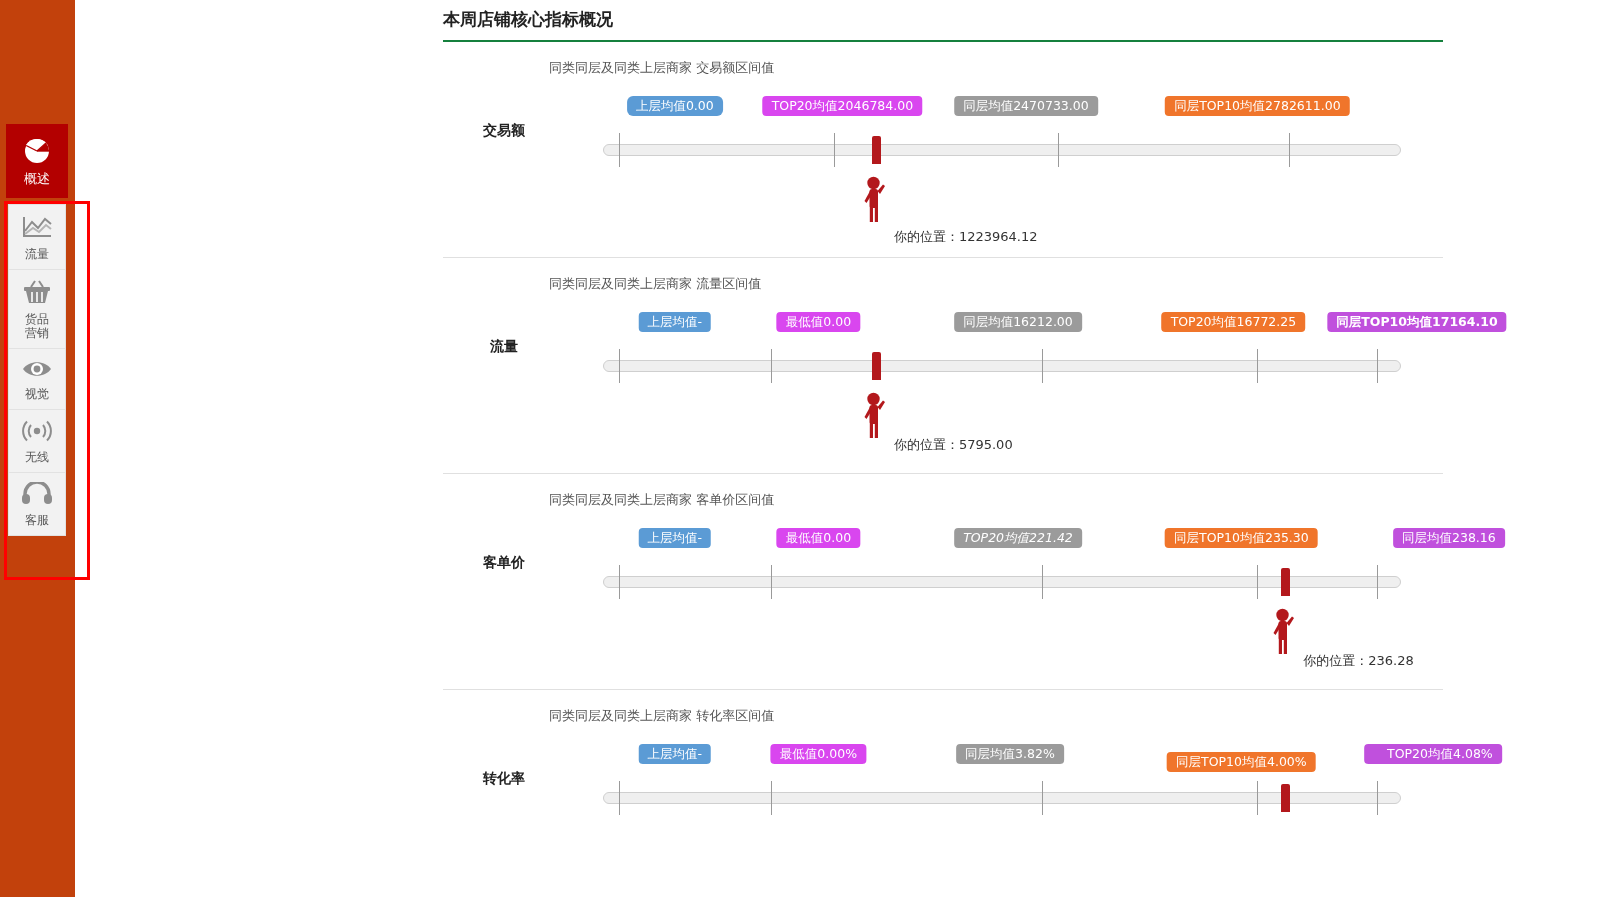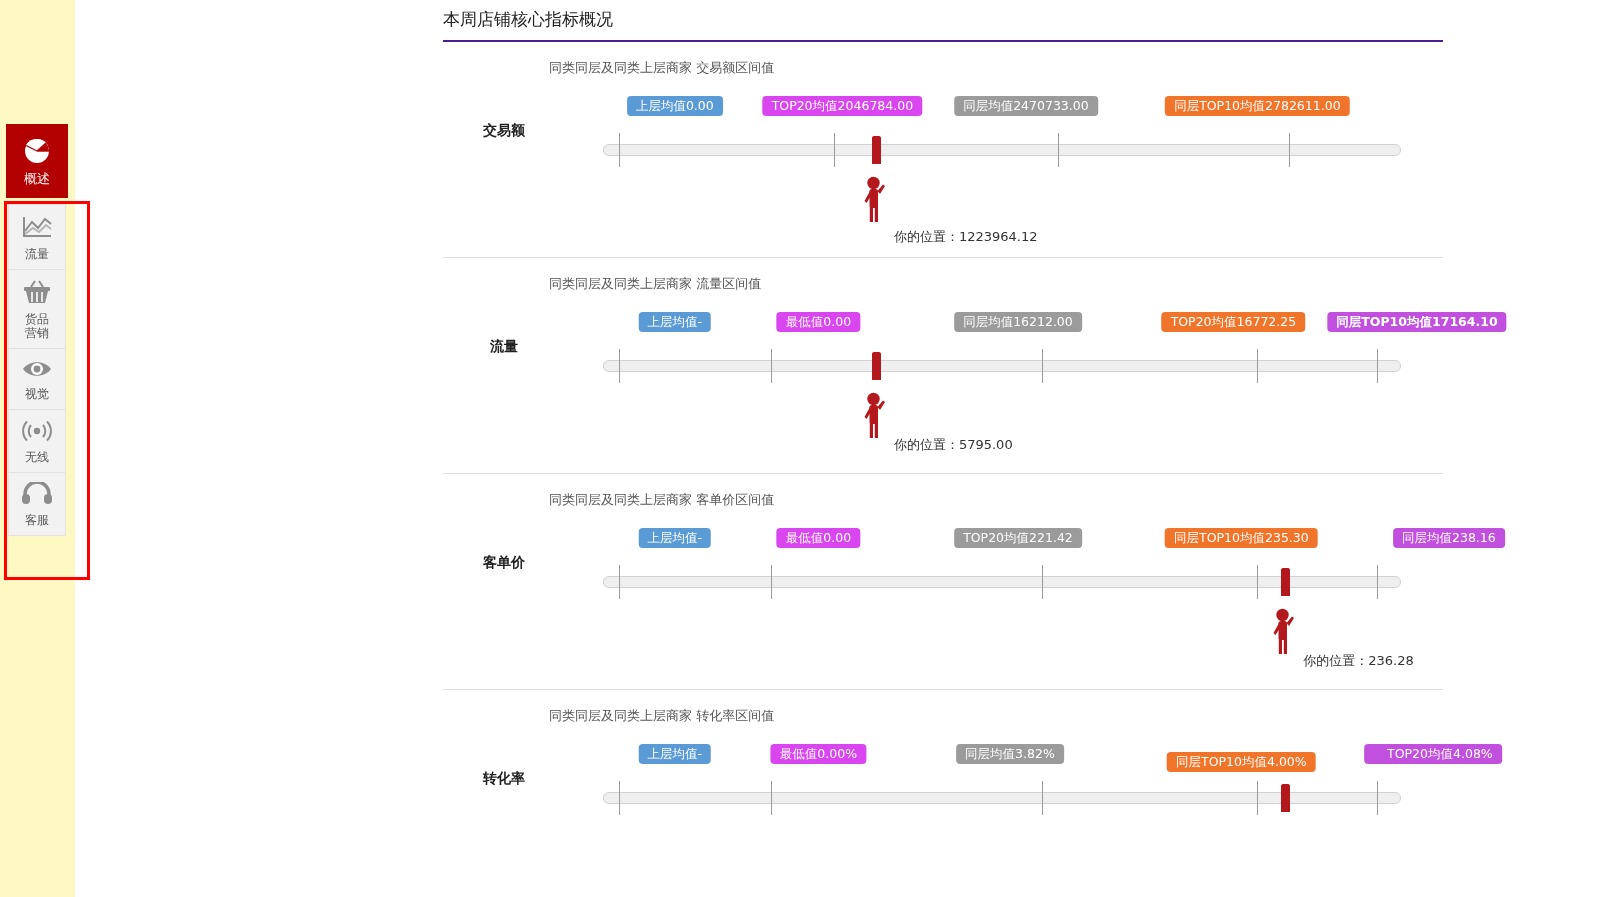--- a/index.html
+++ b/index.html
@@ -10,21 +10,21 @@
     background: #ffffff;
     font-family: "DejaVu Sans", "Liberation Sans", sans-serif;
     overflow: hidden;
   }
   #root { position: relative; width: 1606px; height: 897px; background:#fff; }
 
   
   .rail {
     position: absolute; left: 0; top: 0;
     width: 75px; height: 897px;
-    background: #fef9c3;
+    background: #c2410c;
   }
   .rail-overview {
     position: absolute; left: 6px; top: 124px;
     width: 62px; height: 74px;
     background: #b30000;
     display: flex; flex-direction: column;
     align-items: center; justify-content: center;
     gap: 2px;
     cursor: pointer;
   }
@@ -54,23 +54,23 @@
     position: absolute;
     left: 4px; top: 201px;
     width: 86px; height: 379px;
     border: 3px solid #ff0000;
     pointer-events: none;
   }
 
   
   .content { position: absolute; left: 443px; top: 0; width: 1000px; }
   .page-title {
-    font-size: 17px; font-weight: normal; color: #222;
+    font-size: 17px; font-weight: bold; color: #222;
     padding: 8px 0 9px 0;
-    border-bottom: 2px solid #4c1d95;
+    border-bottom: 2px solid #15803d;
   }
 
   .metric {
     position: relative;
     border-bottom: 1px solid #e0e0e0;
     padding-top: 17px;
     height: 216px;
   }
   .metric:last-child { border-bottom: none; }
 
@@ -236,21 +236,21 @@
 
   <div class="content">
 
     <div class="page-title">本周店铺核心指标概况</div>
 
     <div id="metrics">
         <div class="metric">
           <div class="metric-caption">同类同层及同类上层商家 交易额区间值</div>
           <div class="metric-name">交易额</div>
           <div class="badges">
-            <span class="badge blue" style="left: calc(9% + 141.82px);">上层均值0.00</span>
+            <span class="badge blue" style="left: calc(9% + 141.82px); border-radius: 6px;">上层均值0.00</span>
             <span class="badge yellow" style="left: calc(30% + 99.4px);">TOP20均值2046784.00</span>
             <span class="badge grey" style="left: calc(53% + 52.94px);">同层均值2470733.00</span>
             <span class="badge orange" style="left: calc(82% - 5.64px);">同层TOP10均值2782611.00</span>
           </div>
           <div class="track-wrap">
             <div class="track"></div>
             <div class="tick" style="left: calc(2% + 155.96px);"></div>
             <div class="tick" style="left: calc(29% + 101.42px);"></div>
             <div class="tick" style="left: calc(57% + 44.86px);"></div>
             <div class="tick" style="left: calc(86% - 13.72px);"></div>
@@ -300,21 +300,21 @@
   </svg></div>
             <div class="pos-text" style="left: calc(34.2% + 108.916px);">你的位置：5795.00</div>
           </div>
         </div>
         <div class="metric">
           <div class="metric-caption">同类同层及同类上层商家 客单价区间值</div>
           <div class="metric-name">客单价</div>
           <div class="badges">
             <span class="badge blue" style="left: calc(9% + 141.82px);">上层均值-</span>
             <span class="badge yellow" style="left: calc(27% + 105.46px);">最低值0.00</span>
-            <span class="badge grey" style="left: calc(52% + 54.96px);">TOP20均值221.42</span>
+            <span class="badge grey" style="left: calc(52% + 54.96px); font-style: italic;">TOP20均值221.42</span>
             <span class="badge orange" style="left: calc(80% - 1.6px);">同层TOP10均值235.30</span>
             <span class="badge purple" style="left: calc(106% - 54.12px);">同层均值238.16</span>
           </div>
           <div class="track-wrap">
             <div class="track"></div>
             <div class="tick" style="left: calc(2% + 155.96px);"></div>
             <div class="tick" style="left: calc(21% + 117.58px);"></div>
             <div class="tick" style="left: calc(55% + 48.9px);"></div>
             <div class="tick" style="left: calc(82% - 5.64px);"></div>
             <div class="tick" style="left: calc(97% - 35.94px);"></div>

